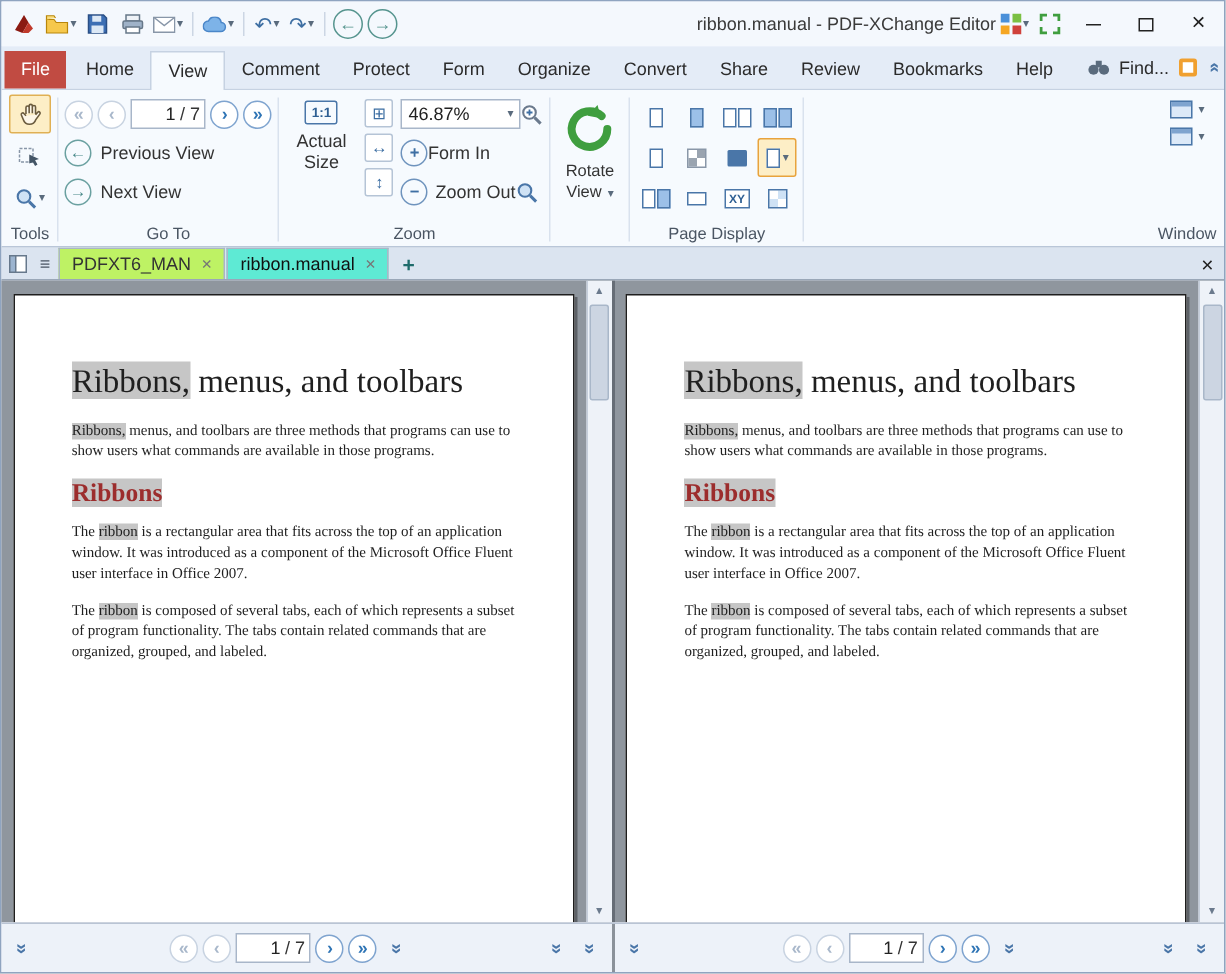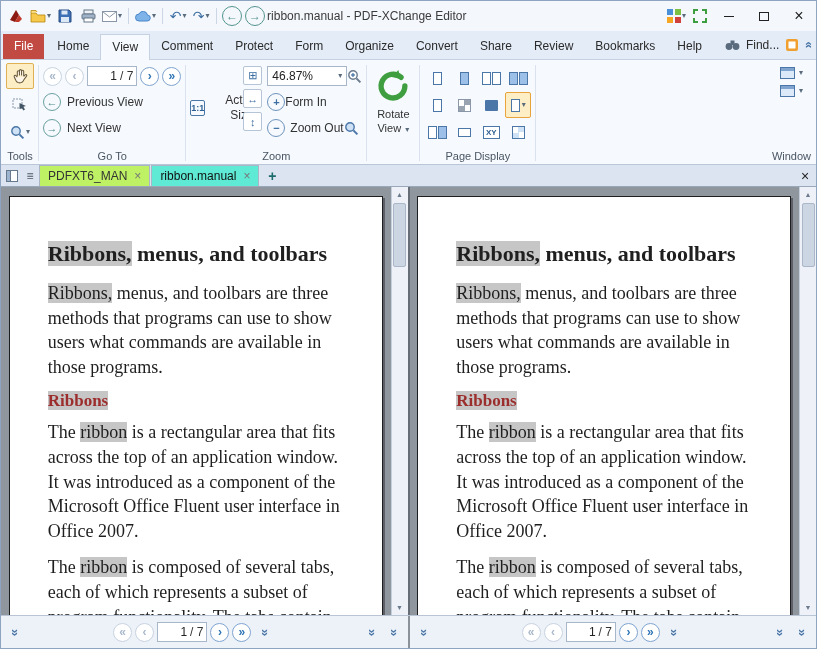--- a/index.html
+++ b/index.html
@@ -6,21 +6,21 @@
   html,body { width:817px; height:649px; overflow:hidden; }
   body { font-family:"Liberation Sans", sans-serif; font-size:12px; color:#333; }
   .app { width:817px; height:649px; display:flex; flex-direction:column; background:#eef3fa; border:1px solid #8fa4c0; }
 
   
   .titlebar { height:30px; flex:0 0 30px; display:flex; align-items:center; background:#f4f8fd; padding-left:4px; gap:1px; }
   .qat-btn { height:24px; min-width:22px; display:inline-flex; align-items:center; justify-content:center; border-radius:2px; padding:0 2px; }
   .carr { font-size:8px; color:#5a6b7d; margin-left:1px; line-height:1; }
   .sep-v { width:1px; height:16px; background:#ccd6e4; margin:0 3px; }
   .qcirc { width:20px; height:20px; border:1.5px solid #55948e; border-radius:50%; color:#55948e; display:inline-flex; align-items:center; justify-content:center; font-size:12px; font-weight:bold; margin:0 1px; }
-  .title-text { flex:1; text-align:left; font-size:12px; color:#3a3a3a; white-space:nowrap; overflow:hidden; }
+  .title-text { flex:1; text-align:right; font-size:12px; color:#3a3a3a; white-space:nowrap; overflow:hidden; }
   .win-btn { width:34px; height:30px; display:inline-flex; align-items:center; justify-content:center; color:#222; font-size:13px; }
   .max-box { width:10px; height:9px; border:1px solid #222; display:inline-block; }
   .min-bar { width:10px; height:1px; background:#222; display:inline-block; }
   .close-x { font-size:16px; }
 
   
   .tabbar { height:28px; flex:0 0 28px; display:flex; align-items:flex-end; background:#e4ecf7; padding:0 4px 0 2px; position:relative; z-index:2; }
   .rtab { height:25px; line-height:25px; padding:0 11px; font-size:12px; color:#2b2b2b; white-space:nowrap; }
   .rtab.file { background:#c14b42; color:#fff; height:25px; margin-right:2px;margin-top:34px; }
   .rtab.active { background:#f6fafe; border:1px solid #c6d2e2; border-bottom:none; margin-bottom:-1px; height:26px; }
@@ -45,21 +45,21 @@
   .nbtn { width:19px; height:19px; border:1.4px solid #7fa4cf; background:#fff; border-radius:50%; color:#2e74b5; font-size:12px; font-weight:bold; display:inline-flex; align-items:center; justify-content:center; line-height:1; }
   .nbtn.dis { color:#a9b8cb; border-color:#c8d3e1; }
   .pbox { height:20px; background:#fff; border:1px solid #a8b6c9; display:inline-flex; align-items:center; padding:0 3px; }
   .pnum { width:26px; border:0; outline:0; text-align:right; font-size:12px; font-family:"Liberation Sans",sans-serif; color:#222; }
   .ptot { font-size:12px; color:#333; margin-left:3px; white-space:nowrap; }
   .linkrow { display:flex; align-items:center; gap:6px; height:26px; font-size:12px; color:#333; }
   .csm { width:18px; height:18px; border:1.5px solid #6e93bd; border-radius:50%; color:#3e6fa3; display:inline-flex; align-items:center; justify-content:center; font-size:11px; font-weight:bold; flex:0 0 18px; }
   .csm.teal { border-color:#6aa0a0; color:#4a8a8a; }
 
   .zoomwrap { display:flex; gap:5px; }
-  .bigbtn { width:48px; display:flex; flex-direction:row; align-items:center; padding-top:4px; gap:20px; }
+  .bigbtn { width:48px; display:flex; flex-direction:column; align-items:center; padding-top:4px; gap:4px; }
   .ratio { width:22px; height:16px; border:1.5px solid #4a76a8; color:#2e5f93; font-size:9px; font-weight:bold; display:flex; align-items:center; justify-content:center; border-radius:2px; }
   .bigbtn-label { font-size:12px; color:#333; text-align:center; width:42px; line-height:1.2; }
   .minicol { display:flex; flex-direction:column; gap:4px; padding-top:3px; }
   .sq { width:19px; height:19px; border:1px solid #b5c4d6; background:#fff; display:inline-flex; align-items:center; justify-content:center; font-size:11px; color:#3e6fa3; border-radius:2px; }
   .zoom-rows { display:flex; flex-direction:column; }
   .zrow { display:flex; align-items:center; gap:0; height:26px; font-size:12px; color:#333; }
   .combo { width:80px; height:20px; background:#fff; border:1px solid #a8b6c9; display:flex; align-items:center; padding:0 4px; justify-content:space-between; font-size:12px; color:#222; }
 
   .rotcol { display:flex; flex-direction:column; align-items:center; gap:3px; padding-top:4px; }
   .rot-label { font-size:11px; color:#333; text-align:center; width:44px; line-height:1.25; }
@@ -87,22 +87,22 @@
   .dtab-x { color:#777; font-size:12px; line-height:1; }
   .dt-add { width:18px; height:18px; display:inline-flex; align-items:center; justify-content:center; color:#1e6b6b; font-weight:bold; font-size:14px; margin:0 0 1px 3px; }
   .dt-close { margin-left:auto; width:22px; height:20px; display:inline-flex; align-items:center; justify-content:center; color:#222; font-size:14px; }
 
   
   .content { flex:1; display:flex; background:#8f969e; overflow:hidden; }
   .pane { flex:1; display:flex; overflow:hidden; }
   .pane.left { border-right:2px solid #666d76; }
   .pview { flex:1; overflow:hidden; display:flex; justify-content:center; align-items:flex-start; padding-top:9px; }
   .page { width:374px; height:620px; background:#fff; border:1px solid #1e1e1e; box-shadow:2px 2px 0 rgba(0,0,0,0.35); padding:42px 38px 0; font-family:"Liberation Serif", serif; color:#1f1f1f; }
-  .doc-h1 { font-size:22px; font-weight:bold; line-height:1.35; margin-bottom:12px; }
-  .doc-p { font-size:18px; line-height:1.38; margin-bottom:11px; }
+  .doc-h1 { font-size:22px; font-weight:normal; line-height:1.35; margin-bottom:12px; }
+  .doc-p { font-size:10px; line-height:1.38; margin-bottom:11px; }
   .doc-h2 { font-size:17px; font-weight:bold; color:#9c2d2d; margin:2px 0 9px; }
   .hl { background:#c6c6c6; }
 
   .vscroll { width:17px; flex:0 0 17px; background:#eef2f8; border-left:1px solid #c5cedb; display:flex; flex-direction:column; align-items:center; }
   .sarrow { height:15px; width:100%; display:flex; align-items:center; justify-content:center; font-size:7px; color:#6b7a8d; }
   .sthumb { width:13px; height:64px; background:#ccd5e2; border:1px solid #a9b7c9; border-radius:2px; margin-top:1px; }
   .strack { flex:1; }
 
   
   .statusrow { height:33px; flex:0 0 33px; display:flex; background:#edf2f9; border-top:1px solid #b9c4d4; }

